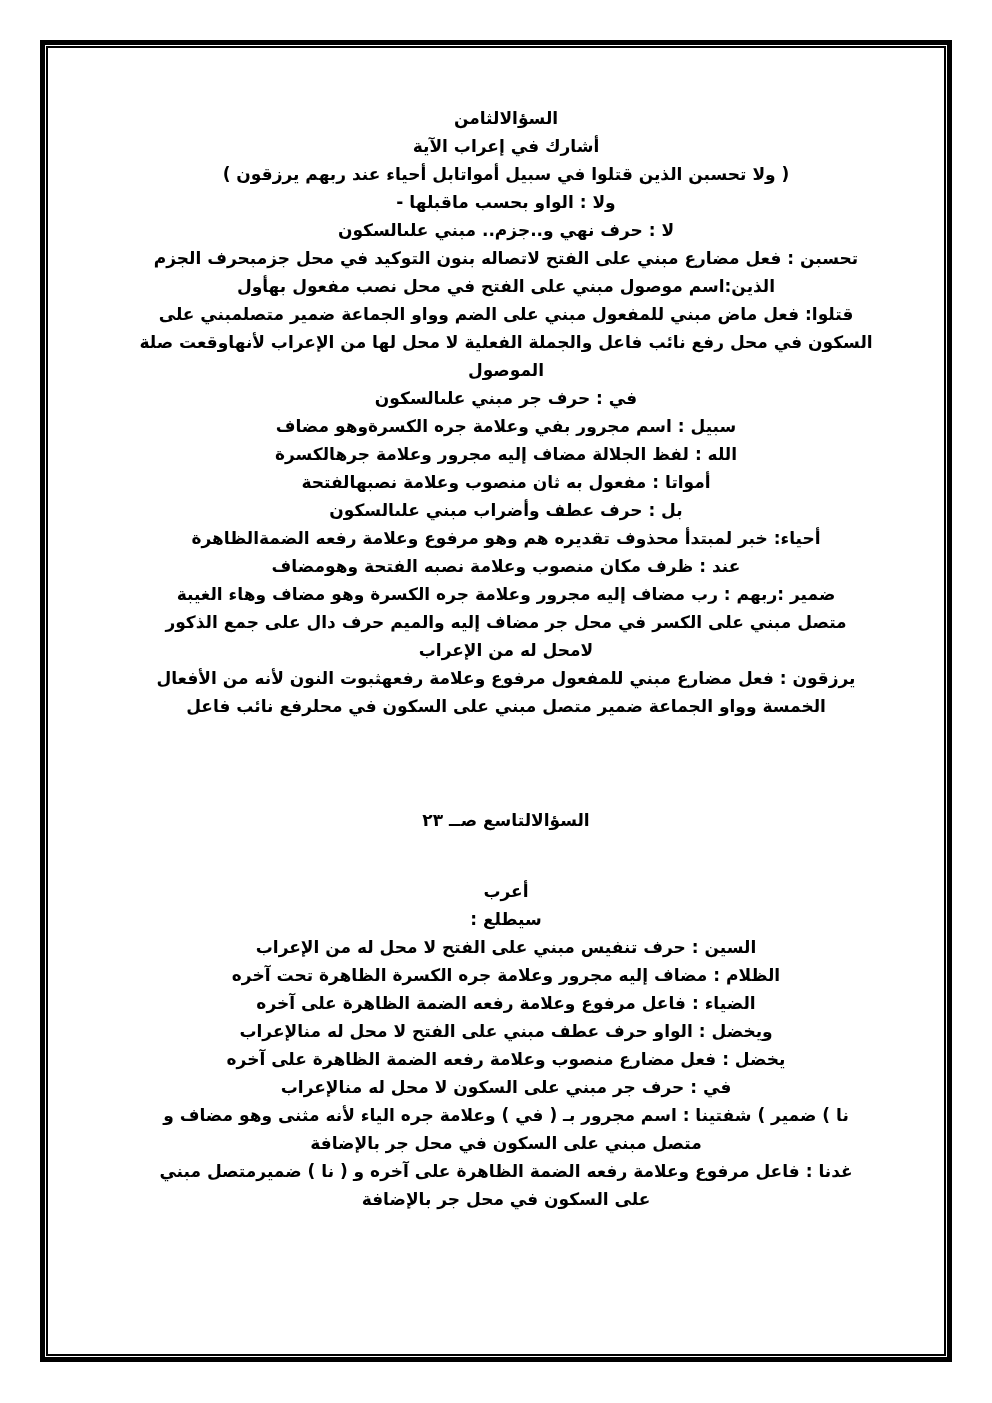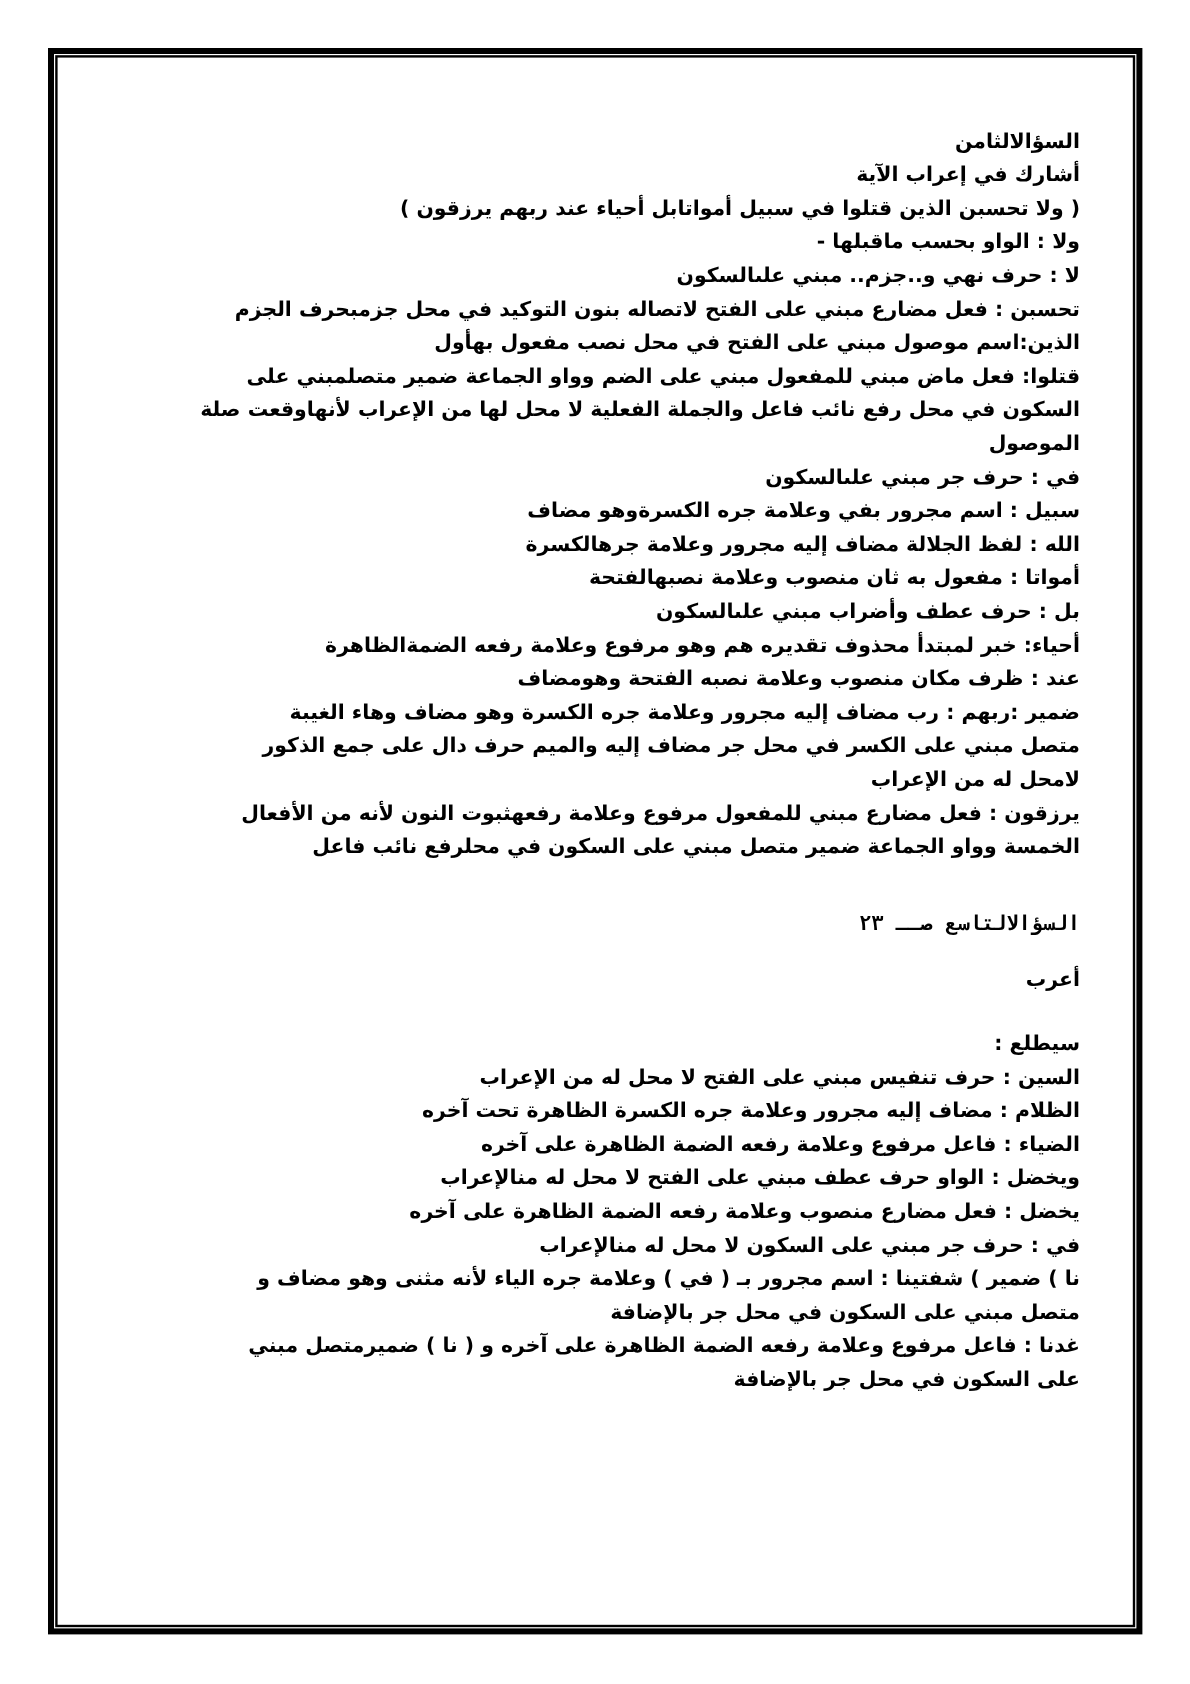--- a/index.html
+++ b/index.html
@@ -27,35 +27,35 @@
   }
   .frame-inner {
     position: absolute;
     inset: 1px;
     border: 2px solid #000000;
   }
   .content {
     position: absolute;
     inset: 0;
     direction: rtl;
-    text-align: right;
+    text-align: center;
     color: #000000;
     font-weight: 700;
     font-size: 17px;
     line-height: 28px;
     padding: 56px 44px 0 64px;
   }
   .line,
   .lines-block > div {
     line-height: 28px;
     white-space: nowrap;
   }
-  .q9-title { margin-top: 38px; font-family: Liberation Mono, monospace; }
-  .q9-sub   { margin-top: 17px; }
-  .q9-word  { margin-top: 25px; }
+  .q9-title { margin-top: 86px; }
+  .q9-sub   { margin-top: 43px; }
+  .q9-word  { }
 </style>
 </head>
 <body>
 
 <div class="frame">
   <div class="frame-inner">
     <div class="content">
 
       <div class="line">السؤالالثامن</div>
 

